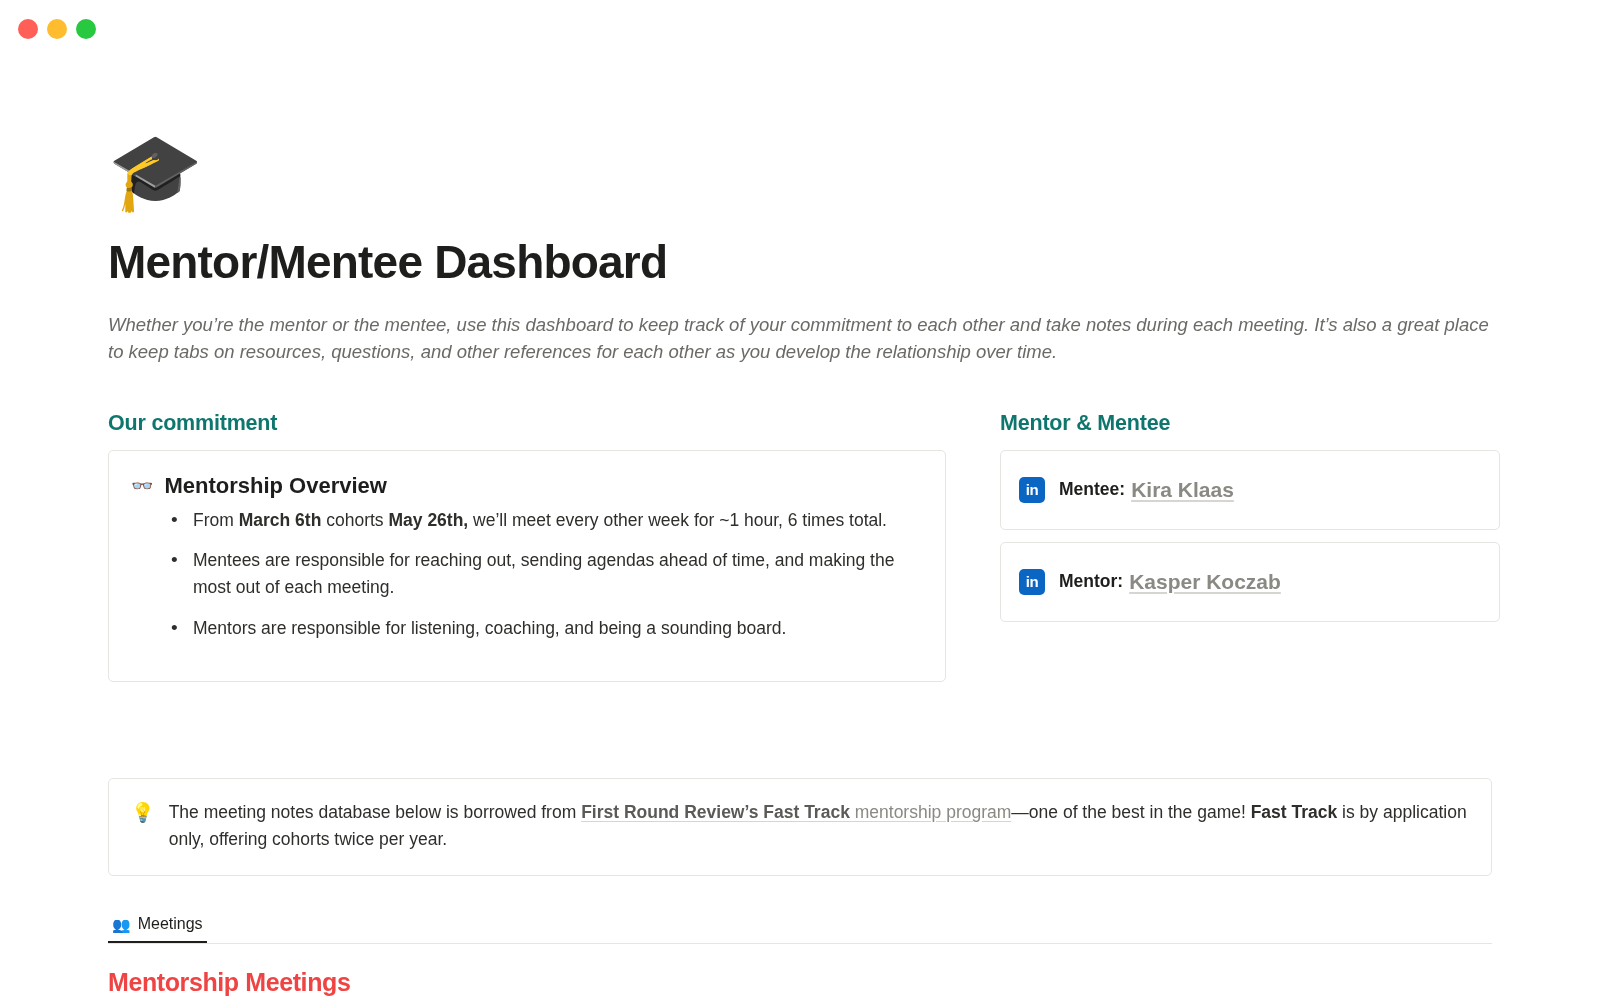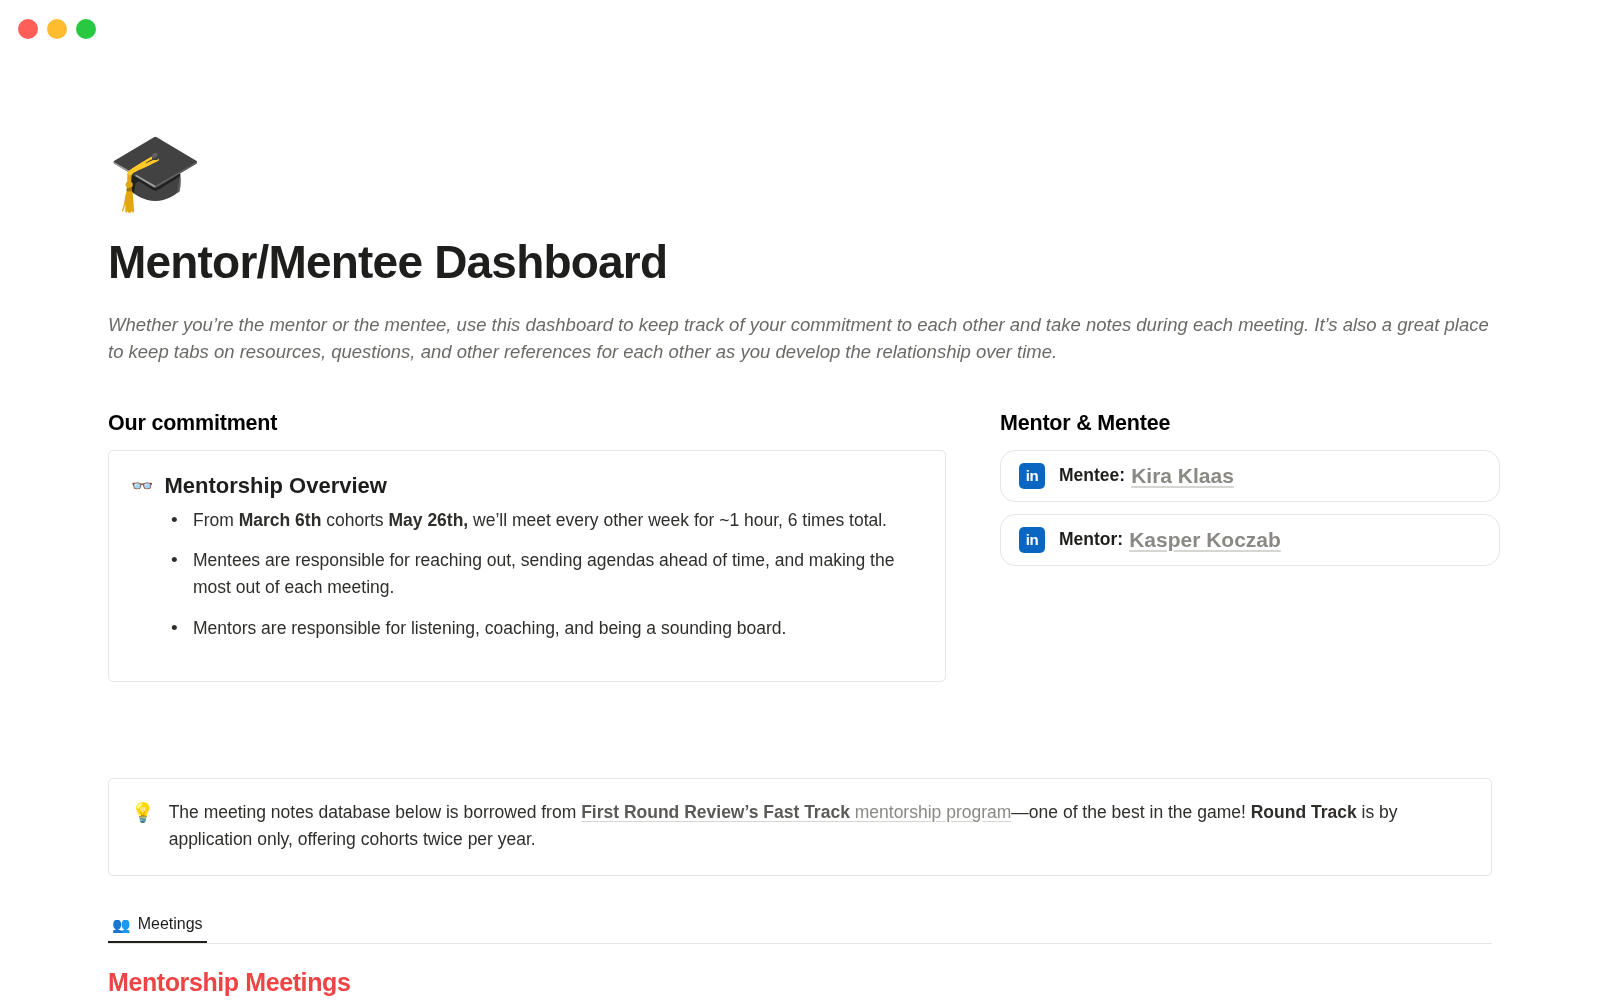--- a/index.html
+++ b/index.html
@@ -66,21 +66,21 @@
     gap: 54px;
     margin-top: 46px;
   }
   .col-left  { width: 838px; flex: none; }
   .col-right { width: 500px; flex: none; }
 
   h2.section-title {
     margin: 0 0 14px 0;
     font-size: 21.5px;
     font-weight: 700;
-    color: #000000;
+    color: #0f766e;
     letter-spacing: -0.2px;
   }
 
   
   .card {
     border: 1px solid #e6e5e2;
     border-radius: 5px;
     background: #ffffff;
     padding: 22px 26px 26px 22px;
   }
@@ -119,23 +119,23 @@
     left: -22px;
     top: -1px;
     font-size: 19px;
     color: #2f2e2b;
   }
   ul.bullets b { font-weight: 700; }
 
   
   .person-row {
     border: 1px solid #e6e5e2;
-    border-radius: 15px;
-    background: #ffffff;
-    height: 52px;
+    border-radius: 5px;
+    background: #ffffff;
+    height: 80px;
     display: flex;
     align-items: center;
     padding: 16px 18px;
     margin-bottom: 12px;
   }
   .li-icon {
     width: 26px; height: 26px;
     border-radius: 5px;
     background: #0a66c2;
     color: #ffffff;
@@ -267,21 +267,21 @@
             <span class="person-label">Mentor:</span>
             <span class="person-link">Kasper Koczab</span>
           </div>
         </div>
     </div>
 
   </div>
 
   <div class="tip-callout">
     <span class="tip-emoji">💡</span>
-    <div class="tip-text" id="tip-text"><span>The meeting notes database below is borrowed from </span><span class="tip-link"><b>First Round Review’s Fast Track</b></span><span class="tip-link"> mentorship program</span><span>—one of the best in the game! </span><b>Round Track</b><span> is by application only, offering cohorts twice per year.</span></div>
+    <div class="tip-text" id="tip-text"><span>The meeting notes database below is borrowed from </span><span class="tip-link"><b>First Round Review’s Fast Track</b></span><span class="tip-link"> mentorship program</span><span>—one of the best in the game! </span><b>Fast Track</b><span> is by application only, offering cohorts twice per year.</span></div>
   </div>
 
   <div class="db-tabs" id="db-tabs">
       <div class="db-tab">
         <span class="tab-icon">👥</span>
         <span>Meetings</span>
       </div>
     </div>
 
   <h2 class="db-title">Mentorship Meetings</h2>

